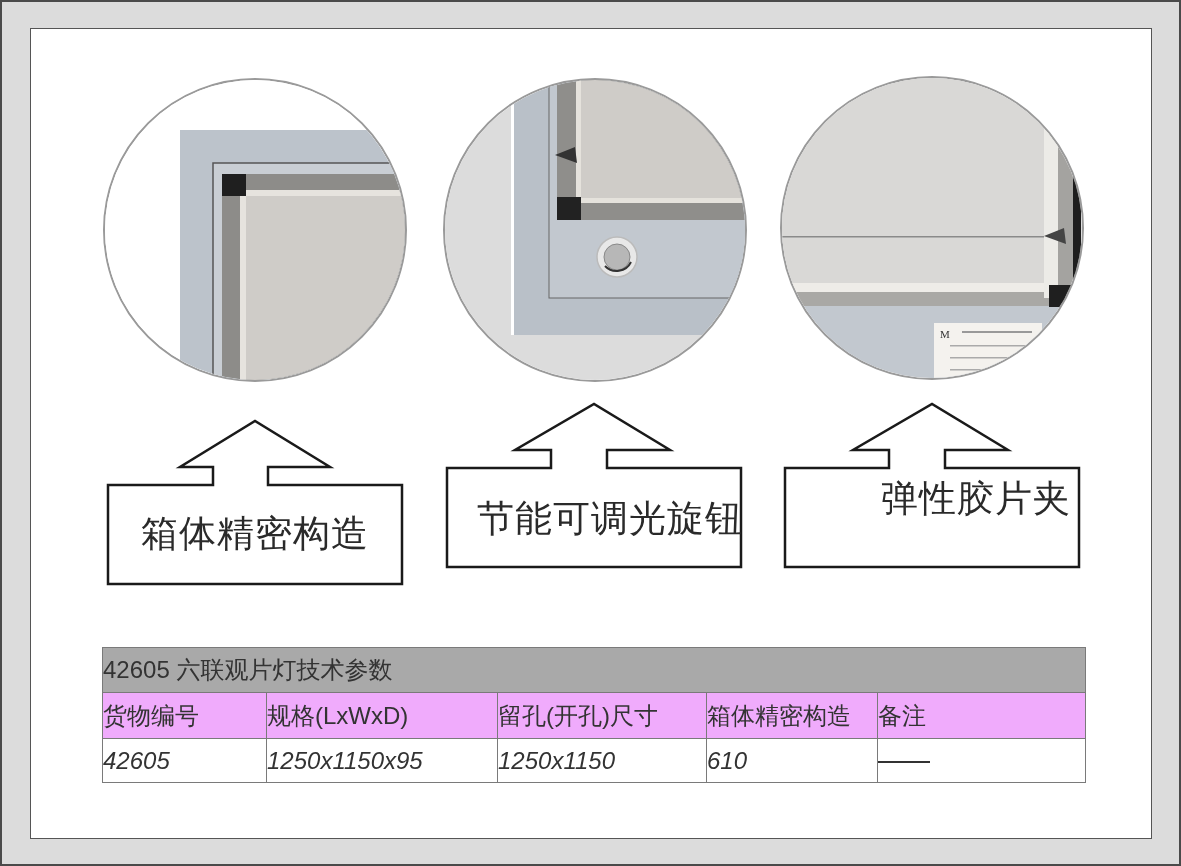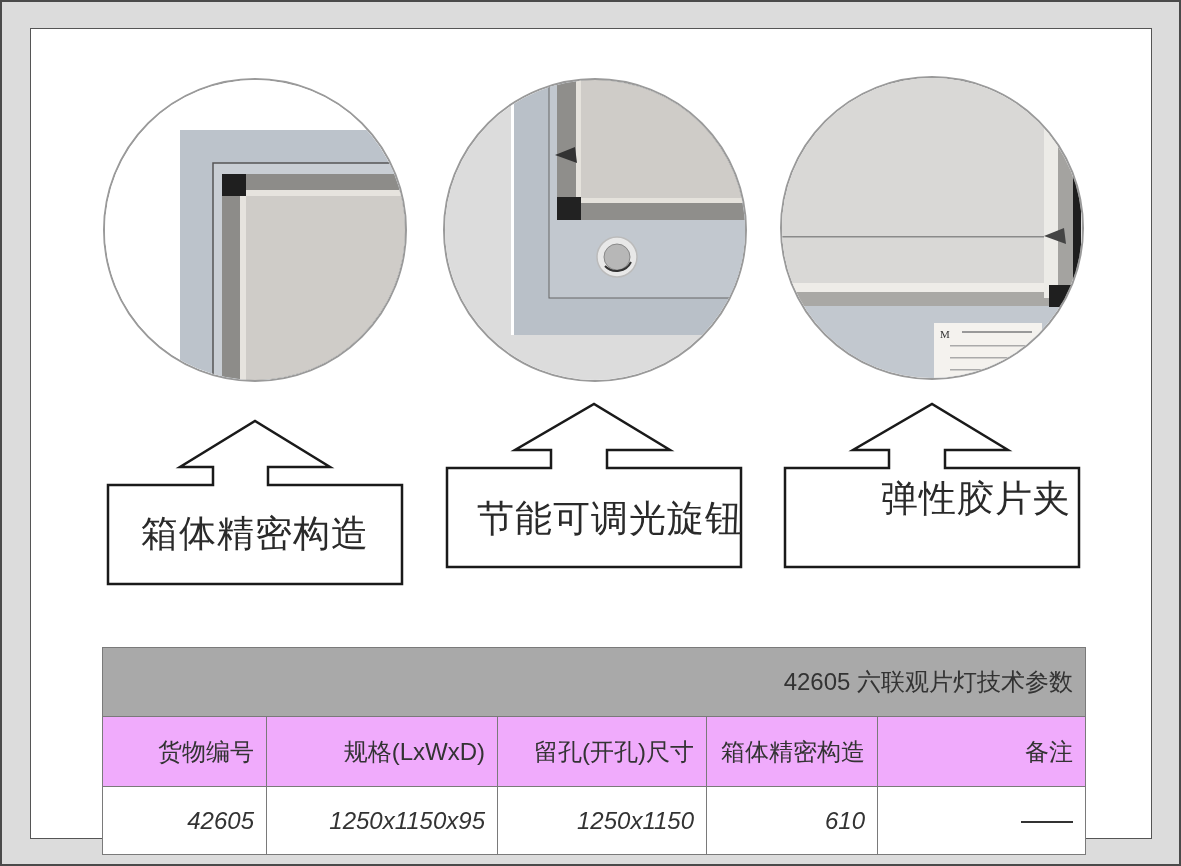--- a/index.html
+++ b/index.html
@@ -26,22 +26,22 @@
   .callout-label {
     position:absolute; left:0; width:100%; text-align:center;
     color:#2a2a2a; font-size:37px; letter-spacing:1px; line-height:44px;
   }
   table.spec {
     position:absolute; left:102px; top:647px; width:983px;
     border-collapse:collapse; table-layout:fixed;
     font-family:"Liberation Sans","DejaVu Sans",sans-serif;
   }
   table.spec td {
-    border:1px solid #7a7a7a; text-align:right; color:#333;
-    font-size:24px; padding:12px; white-space:nowrap; overflow:hidden;
+    border:1px solid #7a7a7a; text-align:left; color:#333;
+    font-size:24px; padding:0; white-space:nowrap; overflow:hidden;
   }
   .title-row td { background:#a9a9a9; height:44px; font-size:24px; color:#2f2f2f; }
   .head-row td { background:#f0abfc; height:45px; font-size:25px; color:#3a3a3a; }
   .data-row td { background:#ffffff; height:43px; font-size:24px; color:#222;font-style:italic; }
   .dash { display:inline-block; width:52px; height:2px; background:#333; vertical-align:middle; }
 </style>
 </head>
 <body>
 
 <div class="outer-border"></div>

